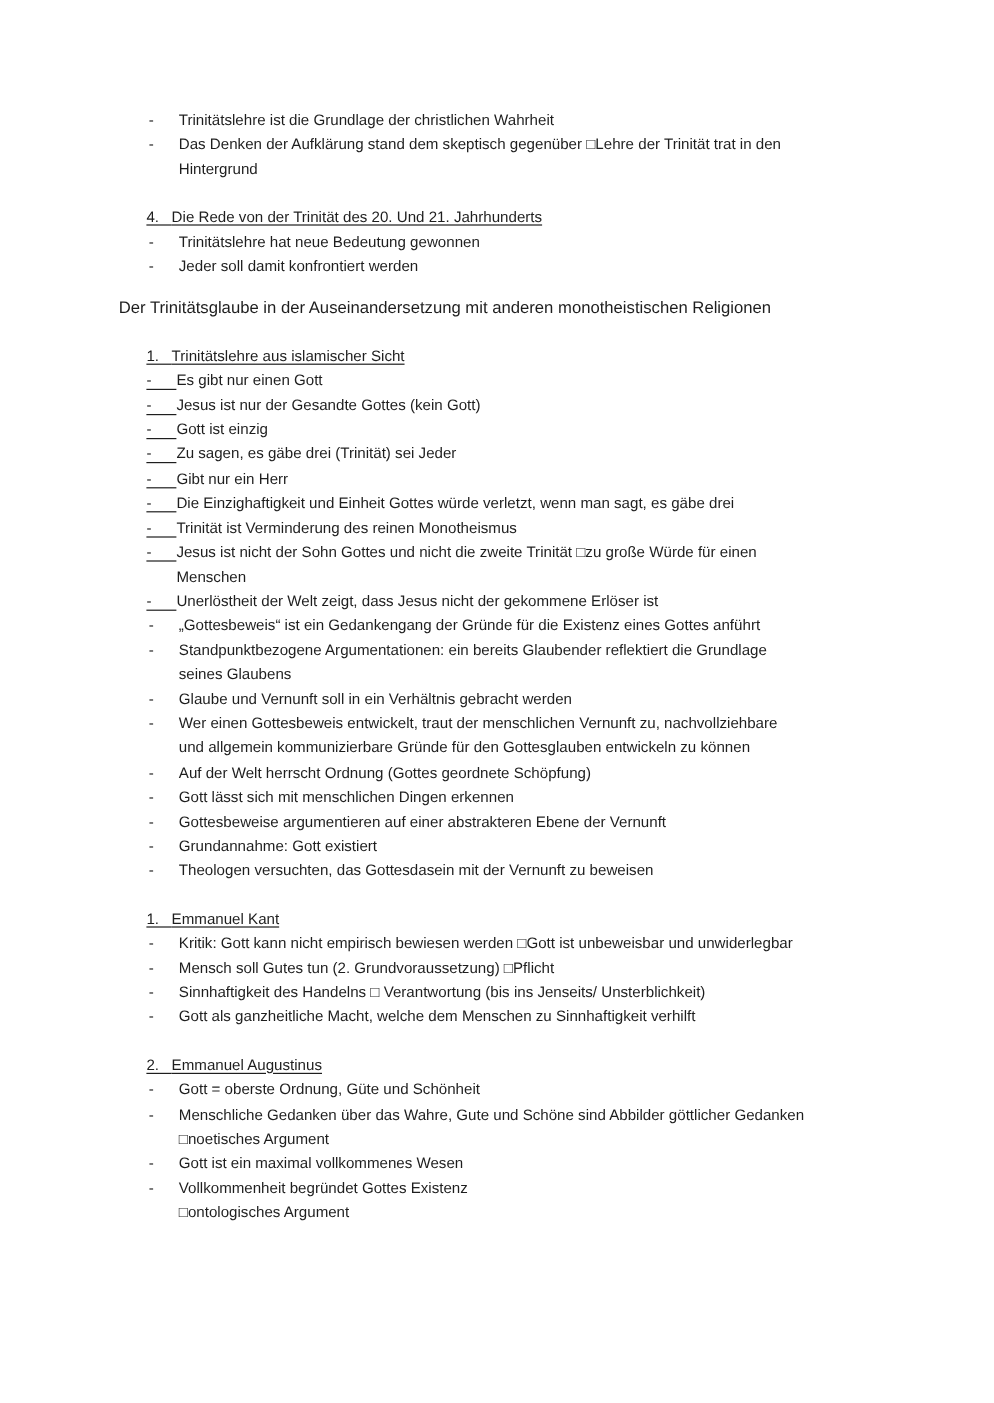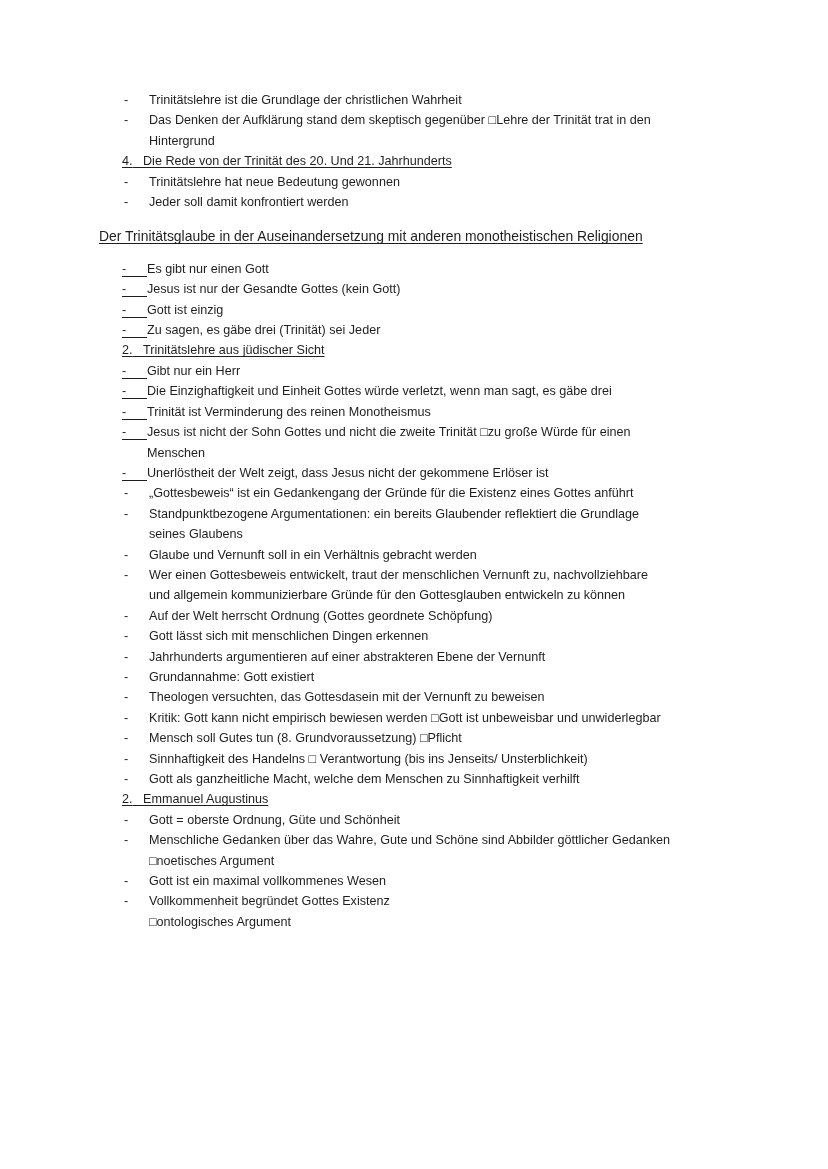--- a/index.html
+++ b/index.html
@@ -20,21 +20,20 @@
   }
   .doc {
     font-size: 12.6px;
     line-height: 20.4px;
   }
   .doc-heading {
     font-size: 13.9px;
     font-weight: 400;
     line-height: 20.4px;
     margin: 14px 0 12px 0;
-    text-decoration: underline;
     text-underline-offset: 2px;
   }
   .doc-list {
     margin: 0 0 0 23px;
     width: 618px;
   }
   .doc-li {
     display: flex;
     align-items: flex-start;
   }
@@ -48,20 +47,21 @@
   .doc-li.dash-underline .marker {
     height: 17px;
     border-bottom: 1px solid currentColor;
   }
   .doc-li .txt {
     flex: 1 1 auto;
     white-space: pre-wrap;
   }
   .doc-li.number {
     display: block;
+    margin-top: 20px;
   }
   .u-wrap {
     text-decoration: underline;
     text-underline-offset: 2px;
   }
   .u-wrap .marker-num {
     white-space: pre;
   }
 </style>
 </head>
@@ -84,37 +84,37 @@
           <span class="marker">-</span>
           <span class="txt">Trinitätslehre hat neue Bedeutung gewonnen</span>
         </div>
         <div class="doc-li dash">
           <span class="marker">-</span>
           <span class="txt">Jeder soll damit konfrontiert werden</span>
         </div>
       </div>
       <h2 class="doc-heading">Der Trinitätsglaube in der Auseinandersetzung mit anderen monotheistischen Religionen</h2>
       <div class="doc-list">
+        <div class="doc-li number"><span class="u-wrap"><span class="marker-num">1.</span>&nbsp;&nbsp;&nbsp;<span>Trinitätslehre aus islamischer Sicht</span></span></div>
         <div class="doc-li dash-underline">
           <span class="marker">-</span>
           <span class="txt">Es gibt nur einen Gott</span>
         </div>
         <div class="doc-li dash-underline">
           <span class="marker">-</span>
           <span class="txt">Jesus ist nur der Gesandte Gottes (kein Gott)</span>
         </div>
         <div class="doc-li dash-underline">
           <span class="marker">-</span>
           <span class="txt">Gott ist einzig</span>
         </div>
         <div class="doc-li dash-underline">
           <span class="marker">-</span>
           <span class="txt">Zu sagen, es gäbe drei (Trinität) sei Jeder</span>
         </div>
-        <div class="doc-li number"><span class="u-wrap"><span class="marker-num">2.</span>&nbsp;&nbsp;&nbsp;<span>Trinitätslehre aus jüdischer Sicht</span></span></div>
         <div class="doc-li dash-underline">
           <span class="marker">-</span>
           <span class="txt">Gibt nur ein Herr</span>
         </div>
         <div class="doc-li dash-underline">
           <span class="marker">-</span>
           <span class="txt">Die Einzighaftigkeit und Einheit Gottes würde verletzt, wenn man sagt, es gäbe drei</span>
         </div>
         <div class="doc-li dash-underline">
           <span class="marker">-</span>
@@ -152,39 +152,40 @@
         <div class="doc-li dash">
           <span class="marker">-</span>
           <span class="txt">Auf der Welt herrscht Ordnung (Gottes geordnete Schöpfung)</span>
         </div>
         <div class="doc-li dash">
           <span class="marker">-</span>
           <span class="txt">Gott lässt sich mit menschlichen Dingen erkennen</span>
         </div>
         <div class="doc-li dash">
           <span class="marker">-</span>
-          <span class="txt">Jahrhunderts argumentieren auf einer abstrakteren Ebene der Vernunft</span>
+          <span class="txt">Gottesbeweise argumentieren auf einer abstrakteren Ebene der Vernunft</span>
         </div>
       </div>
       <div class="doc-list">
         <div class="doc-li dash">
           <span class="marker">-</span>
           <span class="txt">Grundannahme: Gott existiert</span>
         </div>
         <div class="doc-li dash">
           <span class="marker">-</span>
           <span class="txt">Theologen versuchten, das Gottesdasein mit der Vernunft zu beweisen</span>
         </div>
+        <div class="doc-li number"><span class="u-wrap"><span class="marker-num">1.</span>&nbsp;&nbsp;&nbsp;<span>Emmanuel Kant</span></span></div>
         <div class="doc-li dash">
           <span class="marker">-</span>
           <span class="txt">Kritik: Gott kann nicht empirisch bewiesen werden □Gott ist unbeweisbar und unwiderlegbar</span>
         </div>
         <div class="doc-li dash">
           <span class="marker">-</span>
-          <span class="txt">Mensch soll Gutes tun (8. Grundvoraussetzung) □Pflicht</span>
+          <span class="txt">Mensch soll Gutes tun (2. Grundvoraussetzung) □Pflicht</span>
         </div>
         <div class="doc-li dash">
           <span class="marker">-</span>
           <span class="txt">Sinnhaftigkeit des Handelns □ Verantwortung (bis ins Jenseits/ Unsterblichkeit)</span>
         </div>
         <div class="doc-li dash">
           <span class="marker">-</span>
           <span class="txt">Gott als ganzheitliche Macht, welche dem Menschen zu Sinnhaftigkeit verhilft</span>
         </div>
         <div class="doc-li number"><span class="u-wrap"><span class="marker-num">2.</span>&nbsp;&nbsp;&nbsp;<span>Emmanuel Augustinus</span></span></div>

